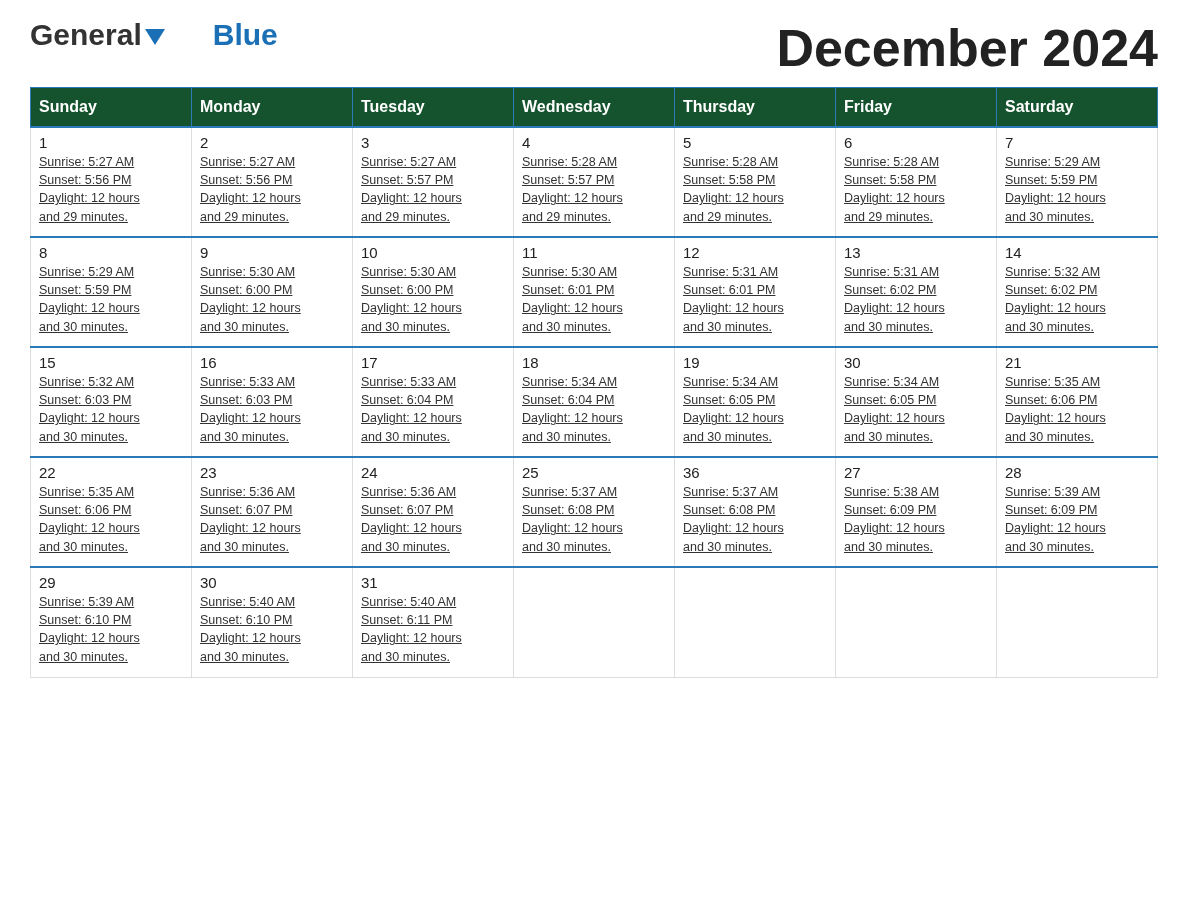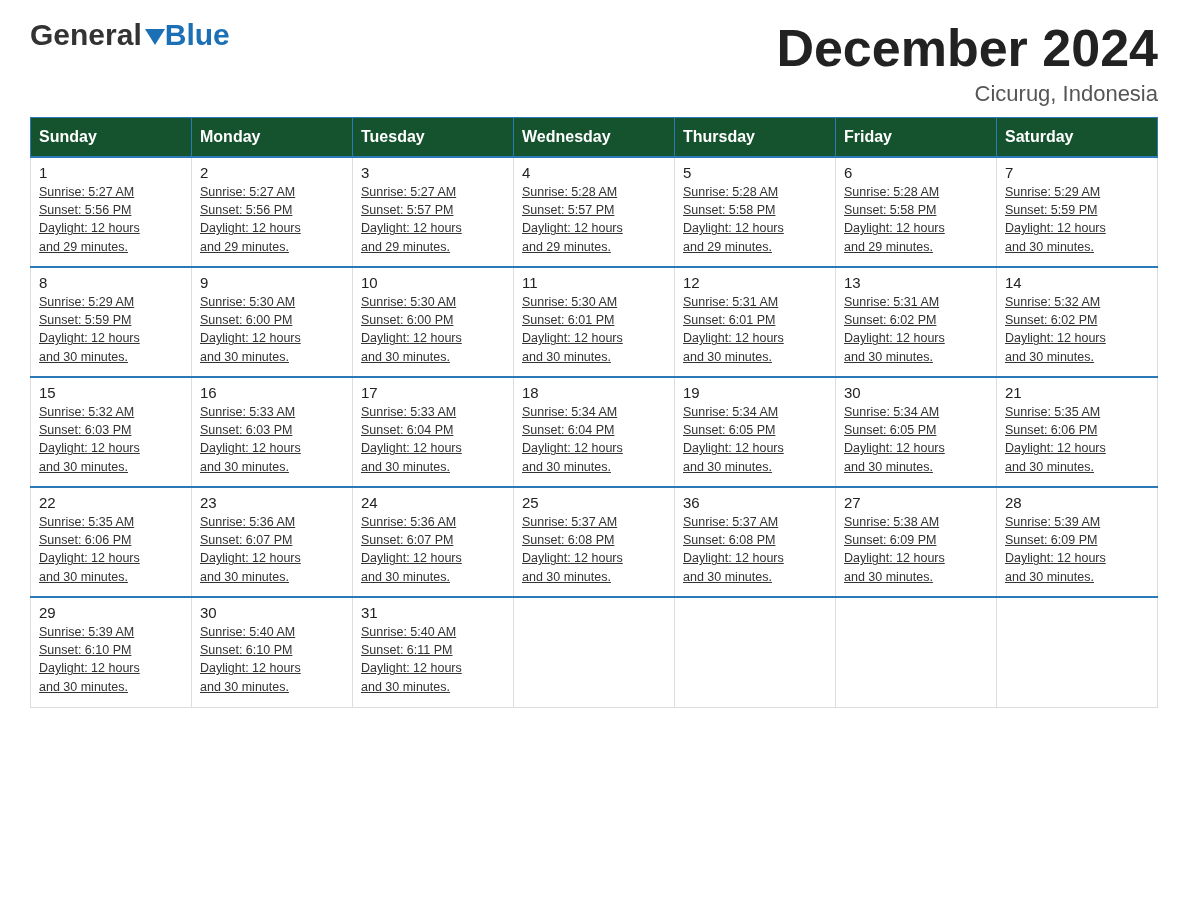--- a/index.html
+++ b/index.html
@@ -92,26 +92,25 @@
 </head>
 <body>
 
 <div class="header-row">
   <div class="logo">
     <div class="logo-line1">
       <span class="logo-text" style="color:#333;">General</span>
       <span style="display:inline-block;width:0;height:0;border-left:10px solid transparent;border-right:10px solid transparent;border-top:16px solid #1a6fb5;margin-left:3px;position:relative;top:2px;"></span>
     </div>
     <div>
-      <span class="logo-text" style="color:#1a6fb5;">Blue</span>
+      <span class="logo-text" style="color:#1a6fb5;margin-left:48px;">Blue</span>
     </div>
   </div>
   <div class="title-section">
     <div class="main-title">December 2024</div>
-    <div class="subtitle">Cicurug, Indonesia</div>
   </div>
 </div>
 
 <table class="calendar-table">
   <thead>
     <tr>
 
     <th>Sunday</th>
         <th>Monday</th>
         <th>Tuesday</th>

